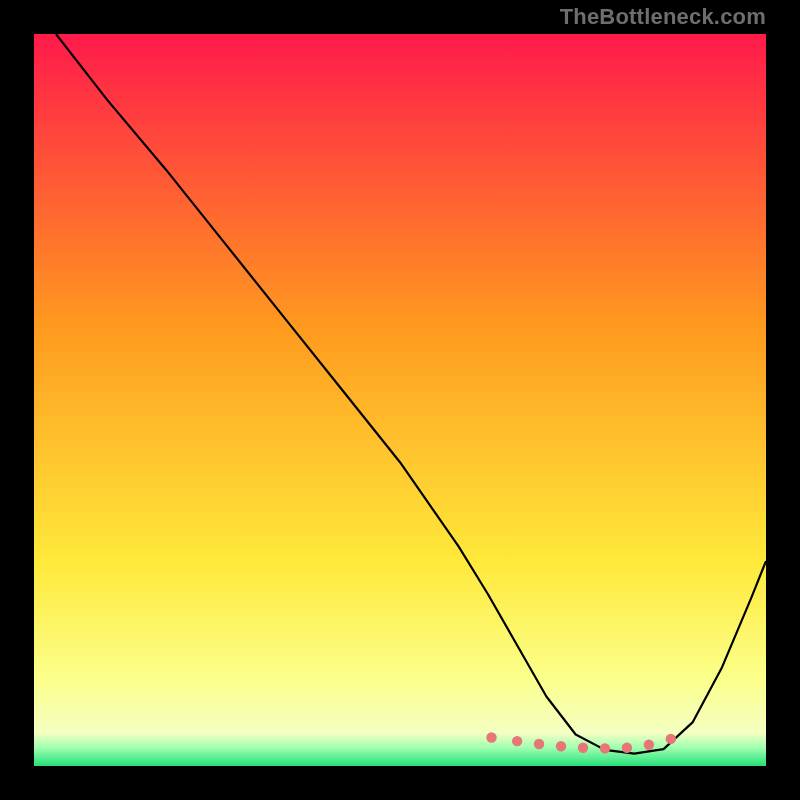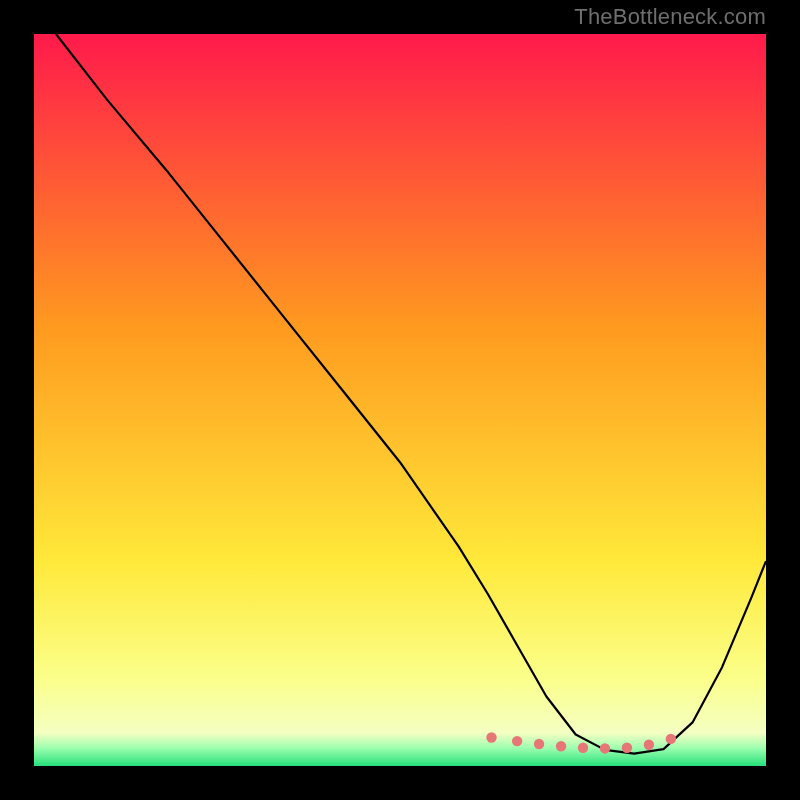--- a/index.html
+++ b/index.html
@@ -10,21 +10,21 @@
     height: 800px;
     background: #000;
   }
   .watermark {
     position: absolute;
     top: 4px;
     right: 34px;
     color: #6e6e6e;
     font-family: Arial, Helvetica, sans-serif;
     font-size: 22px;
-    font-weight: 400;
+    font-weight: 700;
     letter-spacing: 0.2px;
     z-index: 10;
   }
   .plot-area {
     position: absolute;
     left: 34px;
     top: 34px;
     width: 732px;
     height: 732px;
     overflow: hidden;

